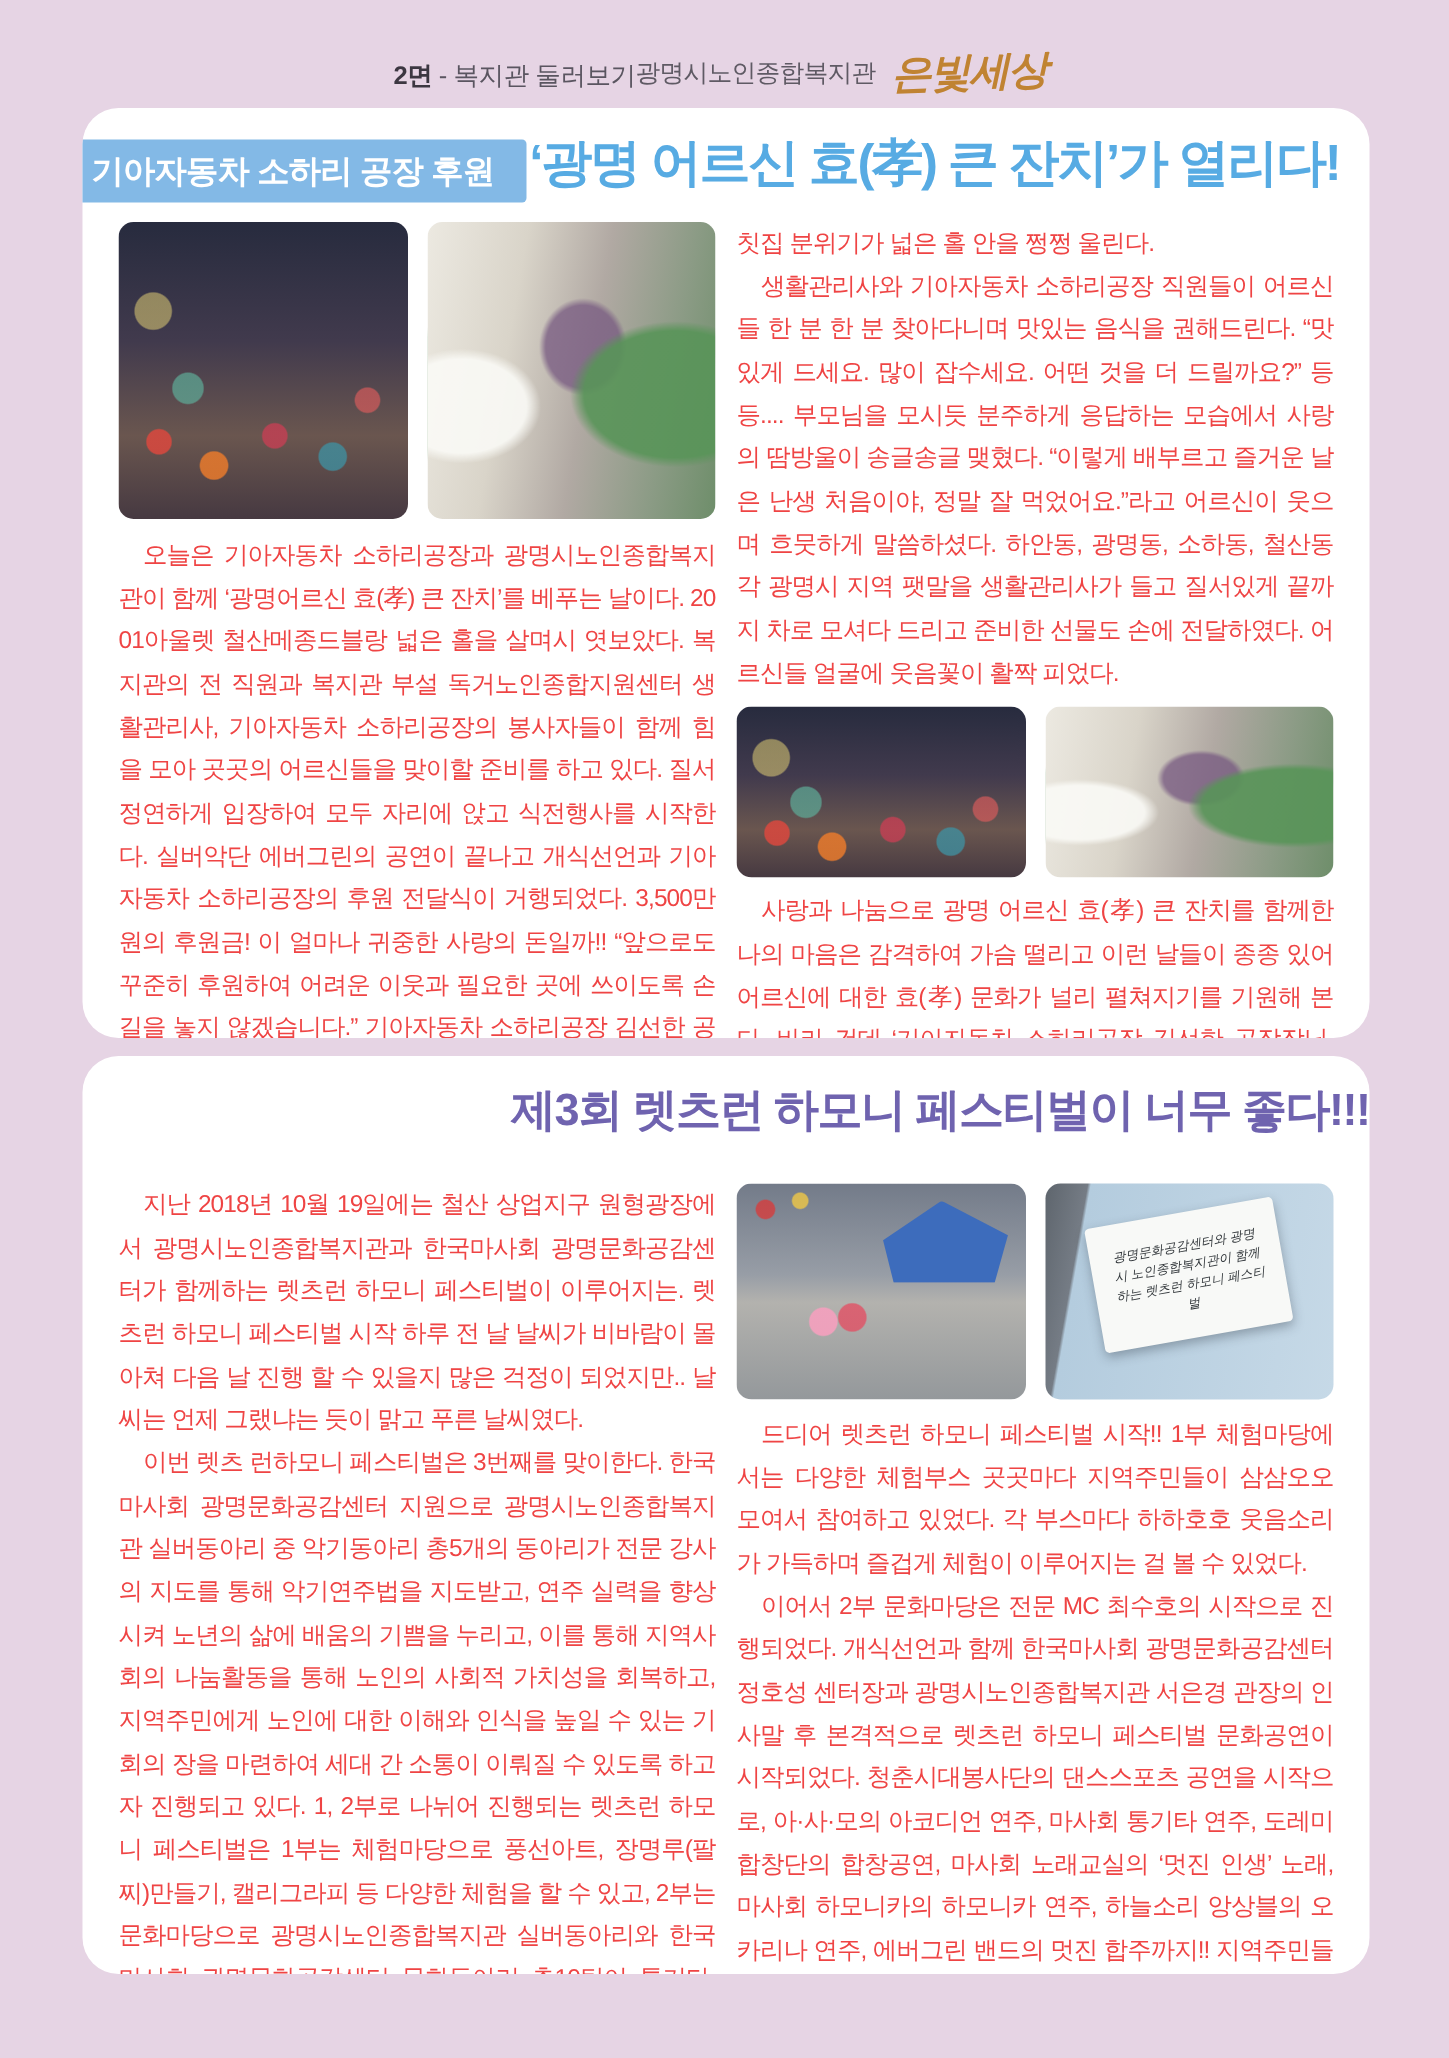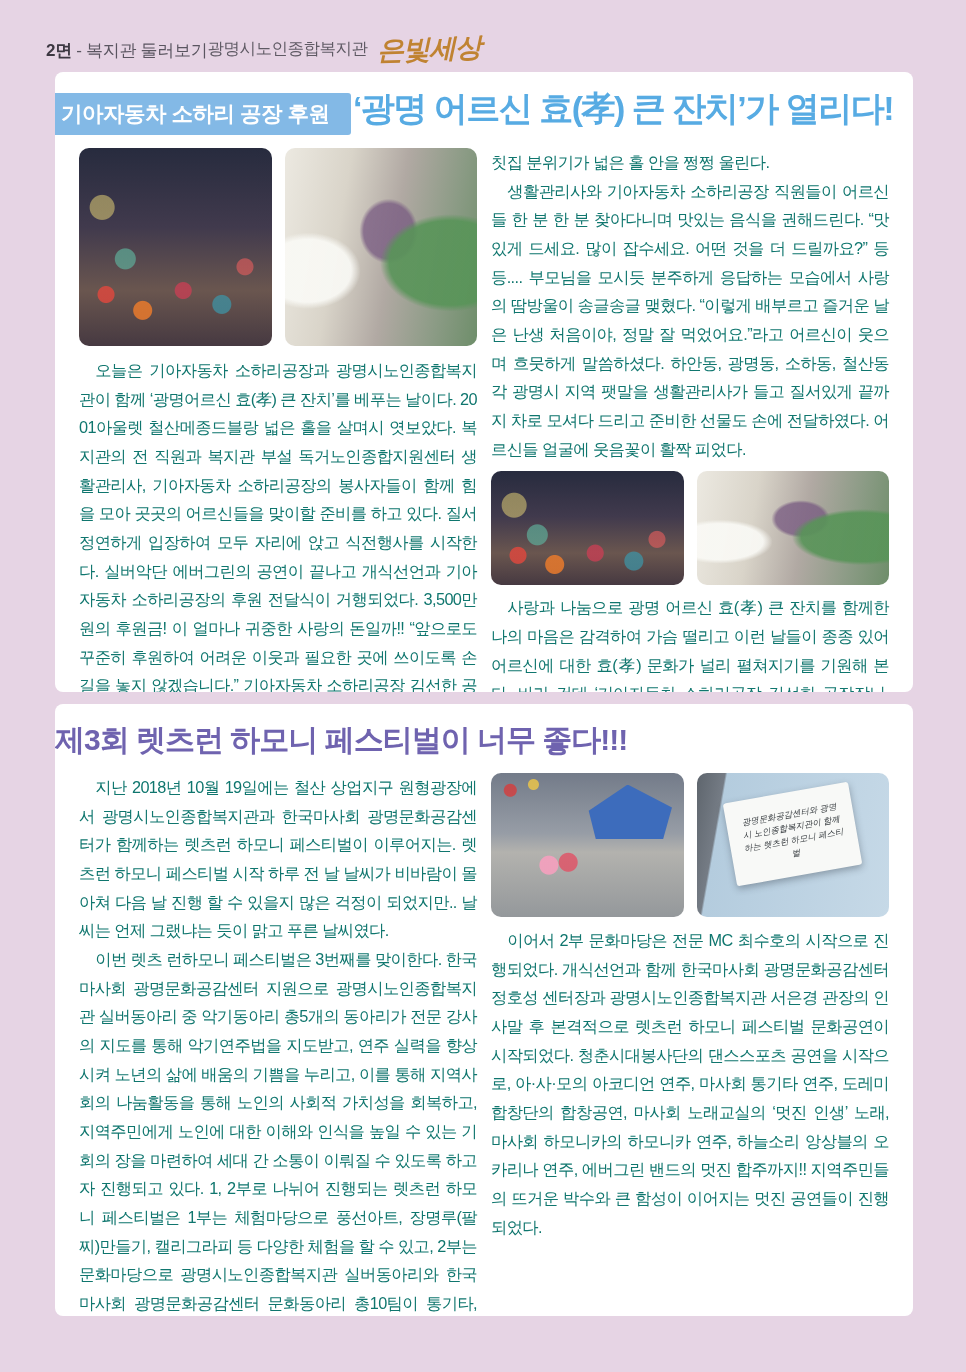--- a/index.html
+++ b/index.html
@@ -6,65 +6,65 @@
   body{
     width:966px;height:1372px;overflow:hidden;
     background:#e6d4e4;
     font-family:"Liberation Sans","DejaVu Sans",sans-serif;
     -webkit-font-smoothing:antialiased;
   }
   .page{position:relative;width:966px;height:1372px;}
 
   
   .page-header{
-    display:flex;justify-content:flex-start;align-items:flex-end;
+    display:flex;justify-content:center;align-items:flex-end;
     padding:26px 52px 0 46px;height:36px;
   }
   .hdr-left{font-size:17px;color:#5a5560;letter-spacing:-0.3px;}
   .hdr-left .pageno{font-weight:bold;color:#3c3741;}
   .hdr-right{display:flex;align-items:flex-end;gap:10px;}
   .hdr-org{font-size:16.5px;color:#5f5a64;letter-spacing:-0.5px;padding-bottom:2px;}
   .hdr-logo{
     font-family:"DejaVu Serif","Liberation Serif",serif;
     font-style:italic;font-weight:bold;font-size:27px;line-height:1;
     color:#c08332;transform:rotate(-2deg);letter-spacing:-1px;
   }
 
   
   .card{
-    width:858px;margin-left:55px;background:#ffffff;border-radius:8px;
+    width:858px;margin-left:55px;background:#ffffff;border-radius:24px;
     position:relative;overflow:hidden;box-sizing:border-box;
   }
   .card1{height:620px;margin-top:10px;}
   .card2{height:612px;margin-top:12px;}
 
   
   .card1-head{position:relative;height:76px;}
   .ribbon{
     position:absolute;left:-16px;top:21px;height:42px;line-height:42px;
     background:#83b9e6;color:#ffffff;font-weight:bold;font-size:21.5px;
     padding:0 22px;letter-spacing:-0.5px;border-radius:0 3px 3px 0;
   }
   .title1{
     position:absolute;left:285px;right:20px;top:14px;margin:0;
     text-align:right;font-size:34px;font-weight:800;color:#57abe3;
     letter-spacing:-1.5px;white-space:nowrap;
   }
 
   
   .title2{
-    margin:16px 0 12px 0;text-align:left;
+    margin:16px 0 28px 0;text-align:right;
     font-size:30px;font-weight:800;color:#6f63af;letter-spacing:-1px;
   }
 
   
   .cols{display:flex;gap:14px;padding:0 24px;}
   .col{flex:1;min-width:0;}
   .body{
-    margin:0;font-size:16.3px;line-height:1.76;color:#0f766e;
+    margin:0;font-size:16.3px;line-height:1.76;color:#ef4444;
     text-align:justify;letter-spacing:-0.6px;word-break:break-all;
   }
   .indent{text-indent:1em;}
 
   
   .photo-row{display:flex;gap:13px;}
   .photo{flex:1;border-radius:10px;position:relative;overflow:hidden;}
   .row-a1-top{height:198px;margin-bottom:10px;}
   .row-a1-mid{height:114px;margin:8px 0;}
   .row-a2-right{height:144px;margin-bottom:9px;}
@@ -160,19 +160,20 @@
 
       </div>
 
       <div class="col">
         <div class="photo-row row-a2-right">
           <div class="photo ph-street"></div>
           <div class="photo ph-calli">
             <div class="calli-card">광명문화공감센터와 광명시 노인종합복지관이 함께하는 렛츠런 하모니 페스티벌</div>
           </div>
         </div>
+        <p class="body indent">드디어 렛츠런 하모니 페스티벌 시작!! 1부 체험마당에서는 다양한 체험부스 곳곳마다 지역주민들이 삼삼오오 모여서 참여하고 있었다. 각 부스마다 하하호호 웃음소리가 가득하며 즐겁게 체험이 이루어지는 걸 볼 수 있었다.</p>
         <p class="body indent">이어서 2부 문화마당은 전문 MC 최수호의 시작으로 진행되었다. 개식선언과 함께 한국마사회 광명문화공감센터 정호성 센터장과 광명시노인종합복지관 서은경 관장의 인사말 후 본격적으로 렛츠런 하모니 페스티벌 문화공연이 시작되었다.  청춘시대봉사단의 댄스스포츠 공연을 시작으로, 아·사·모의 아코디언 연주, 마사회 통기타 연주, 도레미합창단의 합창공연, 마사회 노래교실의 ‘멋진 인생’ 노래, 마사회 하모니카의 하모니카 연주, 하늘소리 앙상블의 오카리나 연주, 에버그린 밴드의 멋진 합주까지!! 지역주민들의 뜨거운 박수와 큰 함성이 이어지는 멋진 공연들이 진행되었다.</p>
 
       </div>
     </div>
   </section>
 
 </div>
 
 </body></html>

